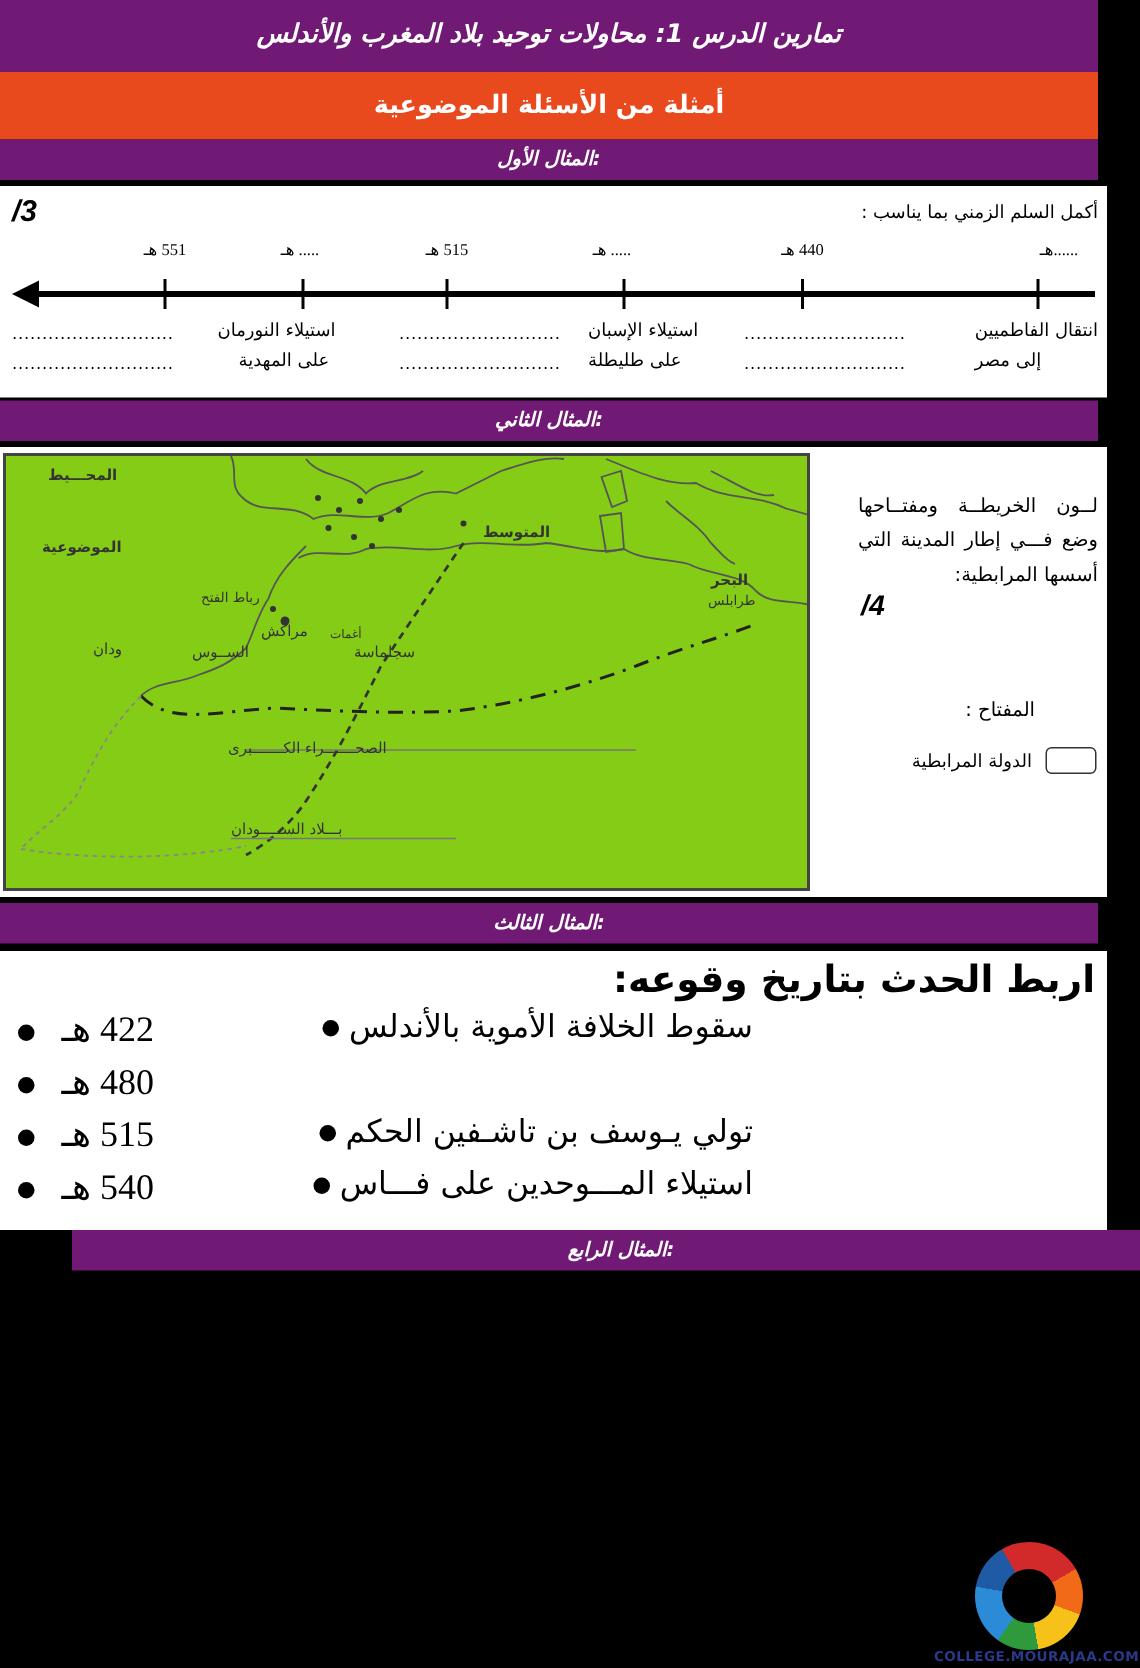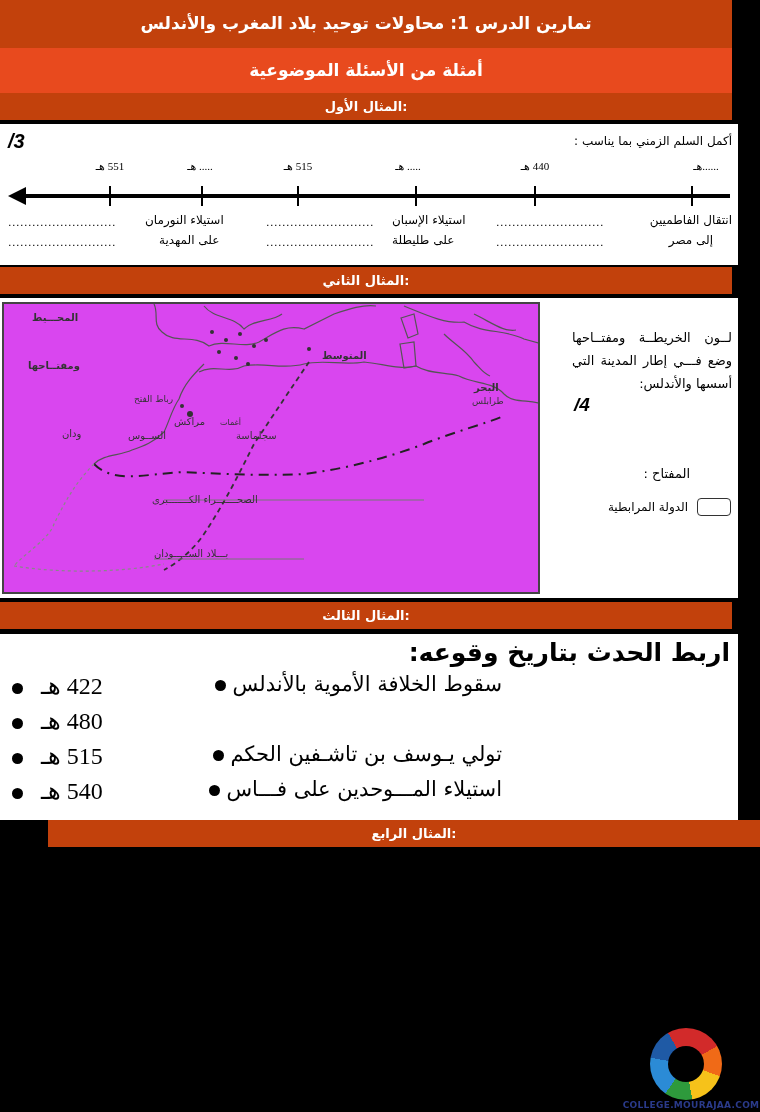--- a/index.html
+++ b/index.html
@@ -1,37 +1,37 @@
 <!DOCTYPE html>
 <html><head>
   <meta charset="utf-8">
   <style>
     * { box-sizing: border-box; margin: 0; padding: 0; }
     html, body { width: 760px; height: 1112px; background: #000; overflow: hidden; }
     body { position: relative; font-family: "DejaVu Sans", sans-serif; }
     .bar { position: absolute; left: 0; width: 732px; color: #fff; text-align: center; font-weight: bold; direction: rtl; }
-    .bar-dark { background: #c2410c; }
+    .bar-dark { background: #701a75; font-style: italic; }
     .bar-orange { background: #e84a1e; }
     .title-bar { top: 0; height: 48px; line-height: 46px; font-size: 17px; }
     .sub-bar { top: 48px; height: 45px; line-height: 45px; font-size: 17px; }
     .sec-bar { height: 27px; line-height: 27px; font-size: 13px; }
     .sec1 { top: 93px; } .sec2 { top: 267px; } .sec3 { top: 602px; } .sec4 { top: 820px; margin-left: 48px; }
     .panel { position: absolute; left: 0; width: 738px; background: #fff; }
     .p1 { top: 124px; height: 141px; }
     .p2 { top: 298px; height: 300px; }
     .p3 { top: 634px; height: 186px; }
     .p1 .score { position: absolute; left: 8px; top: 6px; font-size: 20px; font-weight: bold; font-style: italic; font-family: "Liberation Sans", sans-serif; }
     .p1 .instr { position: absolute; right: 6px; top: 10px; font-size: 12px; direction: rtl; font-family: "DejaVu Sans", sans-serif; }
     .tl-line { position: absolute; left: 22px; top: 70px; width: 708px; height: 4px; background: #000; }
     .tl-arrow { position: absolute; left: 8px; top: 63px; width: 0; height: 0; border-top: 9px solid transparent; border-bottom: 9px solid transparent; border-right: 18px solid #000; }
     .tick { position: absolute; top: 62px; width: 2px; height: 20px; background: #000; }
     .date { position: absolute; top: 36px; font-family: Liberation Serif, serif; font-size: 11px; transform: translateX(-50%); white-space: nowrap; direction: rtl; }
     .evt { position: absolute; font-size: 12px; line-height: 20px; direction: rtl; text-align: center; white-space: nowrap; font-family: "DejaVu Sans", sans-serif; }
     .dots { position: absolute; font-size: 11px; color: #000; letter-spacing: 0.5px; white-space: nowrap; }
-    .map-frame { position: absolute; left: 2px; top: 4px; width: 538px; height: 292px; border: 2px solid #444; background: #d946ef; overflow: hidden; }
+    .map-frame { position: absolute; left: 2px; top: 4px; width: 538px; height: 292px; border: 2px solid #444; background: #84cc16; overflow: hidden; }
     .map-frame svg { position: absolute; left: 0; top: 0; }
     .map-label { position: absolute; font-size: 10px; font-weight: bold; color: #333; direction: rtl; white-space: nowrap; }
     .map-caption { position: absolute; left: 0; bottom: 0; width: 100%; height: 22px; border-top: 1.5px solid #444; font-size: 10px; font-weight: bold; text-align: center; line-height: 20px; direction: rtl; }
     .p2-instr { position: absolute; right: 6px; top: 28px; width: 160px; font-size: 13px; line-height: 23px; direction: rtl; text-align: justify; }
     .p2-score { position: absolute; left: 574px; top: 96px; font-size: 19px; font-weight: bold; font-style: italic; font-family: "Liberation Sans", sans-serif; }
     .key-label { position: absolute; right: 48px; top: 168px; font-size: 13px; direction: rtl; }
     .key-box { position: absolute; left: 697px; top: 200px; width: 34px; height: 18px; border: 1.5px solid #333; border-radius: 4px; }
     .key-text { position: absolute; right: 50px; top: 202px; font-size: 12px; direction: rtl; }
     .p3-title { position: absolute; right: 8px; top: 4px; font-size: 25px; font-weight: bold; direction: rtl; font-family: "DejaVu Sans", sans-serif; }
     .match-row { position: absolute; left: 0; width: 520px; height: 36px; }
@@ -66,21 +66,21 @@
 
   <div class="date" style="left:110px">551 هـ</div>
   <div class="date" style="left:200px">..... هـ</div>
   <div class="date" style="left:298px">515 هـ</div>
   <div class="date" style="left:408px">..... هـ</div>
   <div class="date" style="left:535px">440 هـ</div>
   <div class="date" style="left:706px">......هـ</div>
 
   <div class="evt" style="right:6px; top:86px">
     <div>انتقال الفاطميين</div>
-    <div style="text-align:center">إلى مصر</div>
+    <div style="text-align:left">إلى مصر</div>
   </div>
   <div class="evt" style="left:392px; top:86px">
     <div>استيلاء الإسبان</div>
     <div style="text-align:left">على طليطلة</div>
   </div>
   <div class="evt" style="left:145px; top:86px">
     <div>استيلاء النورمان</div>
     <div style="text-align:left; padding-left:14px">على المهدية</div>
   </div>
 
@@ -131,35 +131,35 @@
       <path d="M90 160 C110 180 140 170 180 168 C220 170 260 172 300 170 C340 165 380 155 420 140 C450 128 480 120 500 112" fill="none" stroke="#222" stroke-width="2" stroke-dasharray="10 6 2 6"></path>
       <path d="M90 160 C70 180 60 200 50 220 C45 235 20 250 10 262" fill="none" stroke="#888" stroke-width="1.2" stroke-dasharray="3 3"></path>
       <path d="M10 262 C60 270 120 268 160 260" fill="none" stroke="#888" stroke-width="1.2" stroke-dasharray="3 3"></path>
 
       <path d="M305 58 C290 80 270 110 250 140 C235 170 220 200 200 230 C190 245 175 258 160 266" fill="none" stroke="#333" stroke-width="1.8" stroke-dasharray="5 4"></path>
 
       <line x1="160" y1="196" x2="420" y2="196" stroke="#777" stroke-width="1"></line>
       <line x1="150" y1="255" x2="300" y2="255" stroke="#777" stroke-width="1"></line>
     </svg>
     <div class="map-label" style="left:28px; top:8px">المحـــيط</div>
-    <div class="map-label" style="left:24px; top:56px">ومفتــاحها</div>
+    <div class="map-label" style="left:24px; top:56px">الموضوعية</div>
     <div class="map-label" style="left:318px; top:46px">المتوسط</div>
     <div class="map-label" style="left:470px; top:78px">البحر</div>
     <div class="map-label" style="left:148px; top:190px; font-weight:normal">الصحـــــــراء الكـــــــبرى</div>
     <div class="map-label" style="left:150px; top:244px; font-weight:normal">بـــلاد الســـــودان</div>
     <div class="map-label" style="left:124px; top:126px; font-weight:normal">الســوس</div>
     <div class="map-label" style="left:170px; top:112px; font-weight:normal">مراكش</div>
     <div class="map-label" style="left:58px; top:124px; font-weight:normal">ودان</div>
     <div class="map-label" style="left:232px; top:126px; font-weight:normal">سجلماسة</div>
     <div class="map-label" style="left:216px; top:114px; font-weight:normal; font-size:8px">أغمات</div>
     <div class="map-label" style="left:468px; top:92px; font-weight:normal; font-size:9px">طرابلس</div>
     <div class="map-label" style="left:130px; top:90px; font-weight:normal; font-size:9px">رباط الفتح</div>
   </div>
 
-  <div class="p2-instr">لــون الخريطــة ومفتــاحها وضع فـــي إطار المدينة التي أسسها والأندلس:</div>
+  <div class="p2-instr">لــون الخريطــة ومفتــاحها وضع فـــي إطار المدينة التي أسسها المرابطية:</div>
   <div class="p2-score">/4</div>
   <div class="key-label">المفتاح :</div>
   <div class="key-box"></div>
   <div class="key-text">الدولة المرابطية</div>
 </div>
 
 <div class="bar bar-dark sec-bar sec3">:المثال الثالث</div>
 <div class="panel p3">
   <div class="p3-title">اربط الحدث بتاريخ وقوعه:</div>
 

